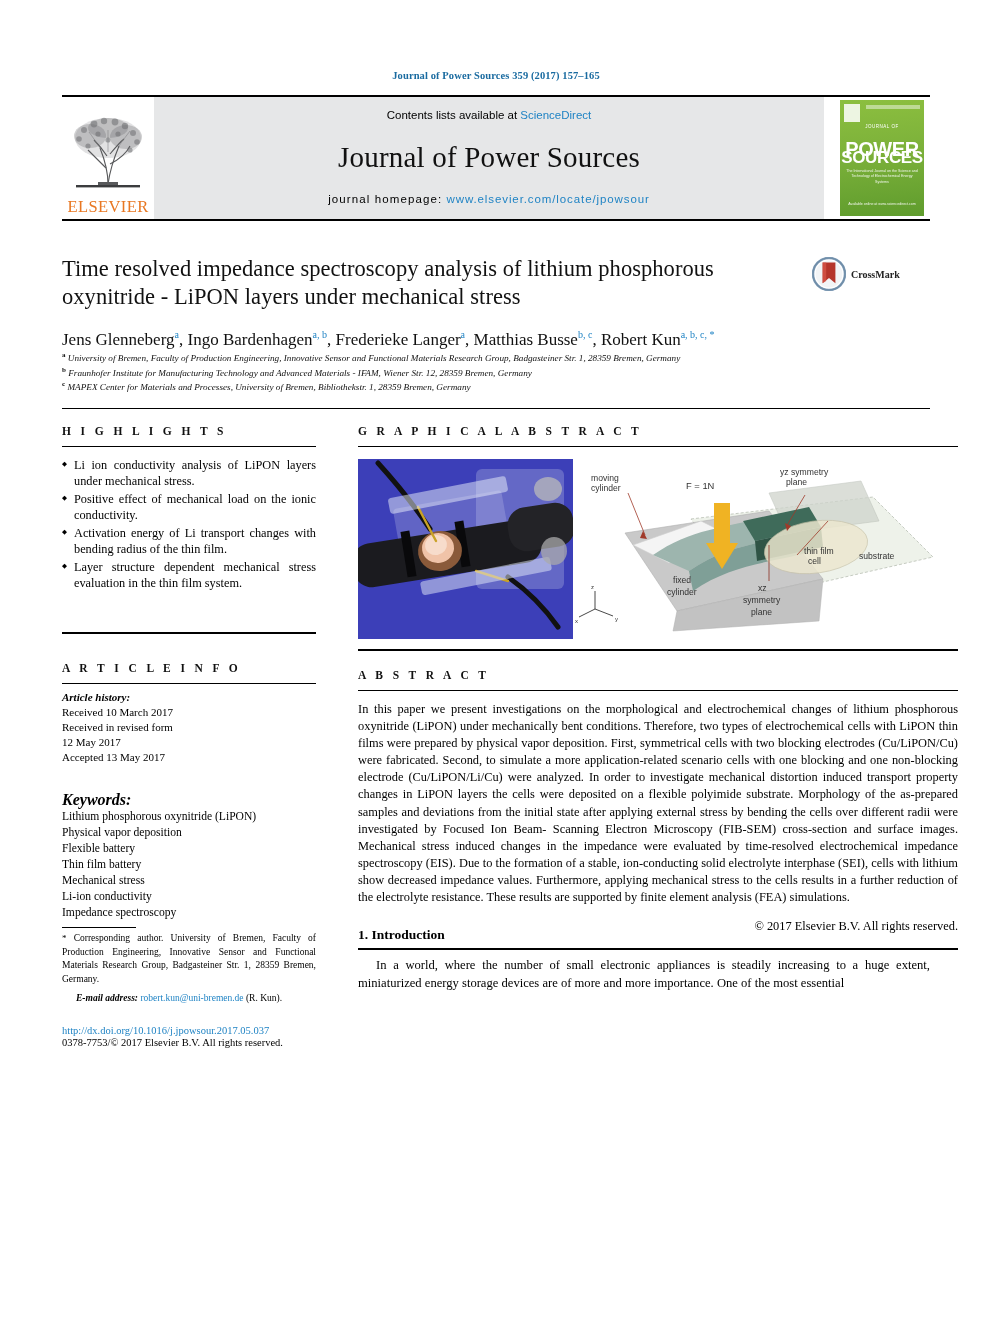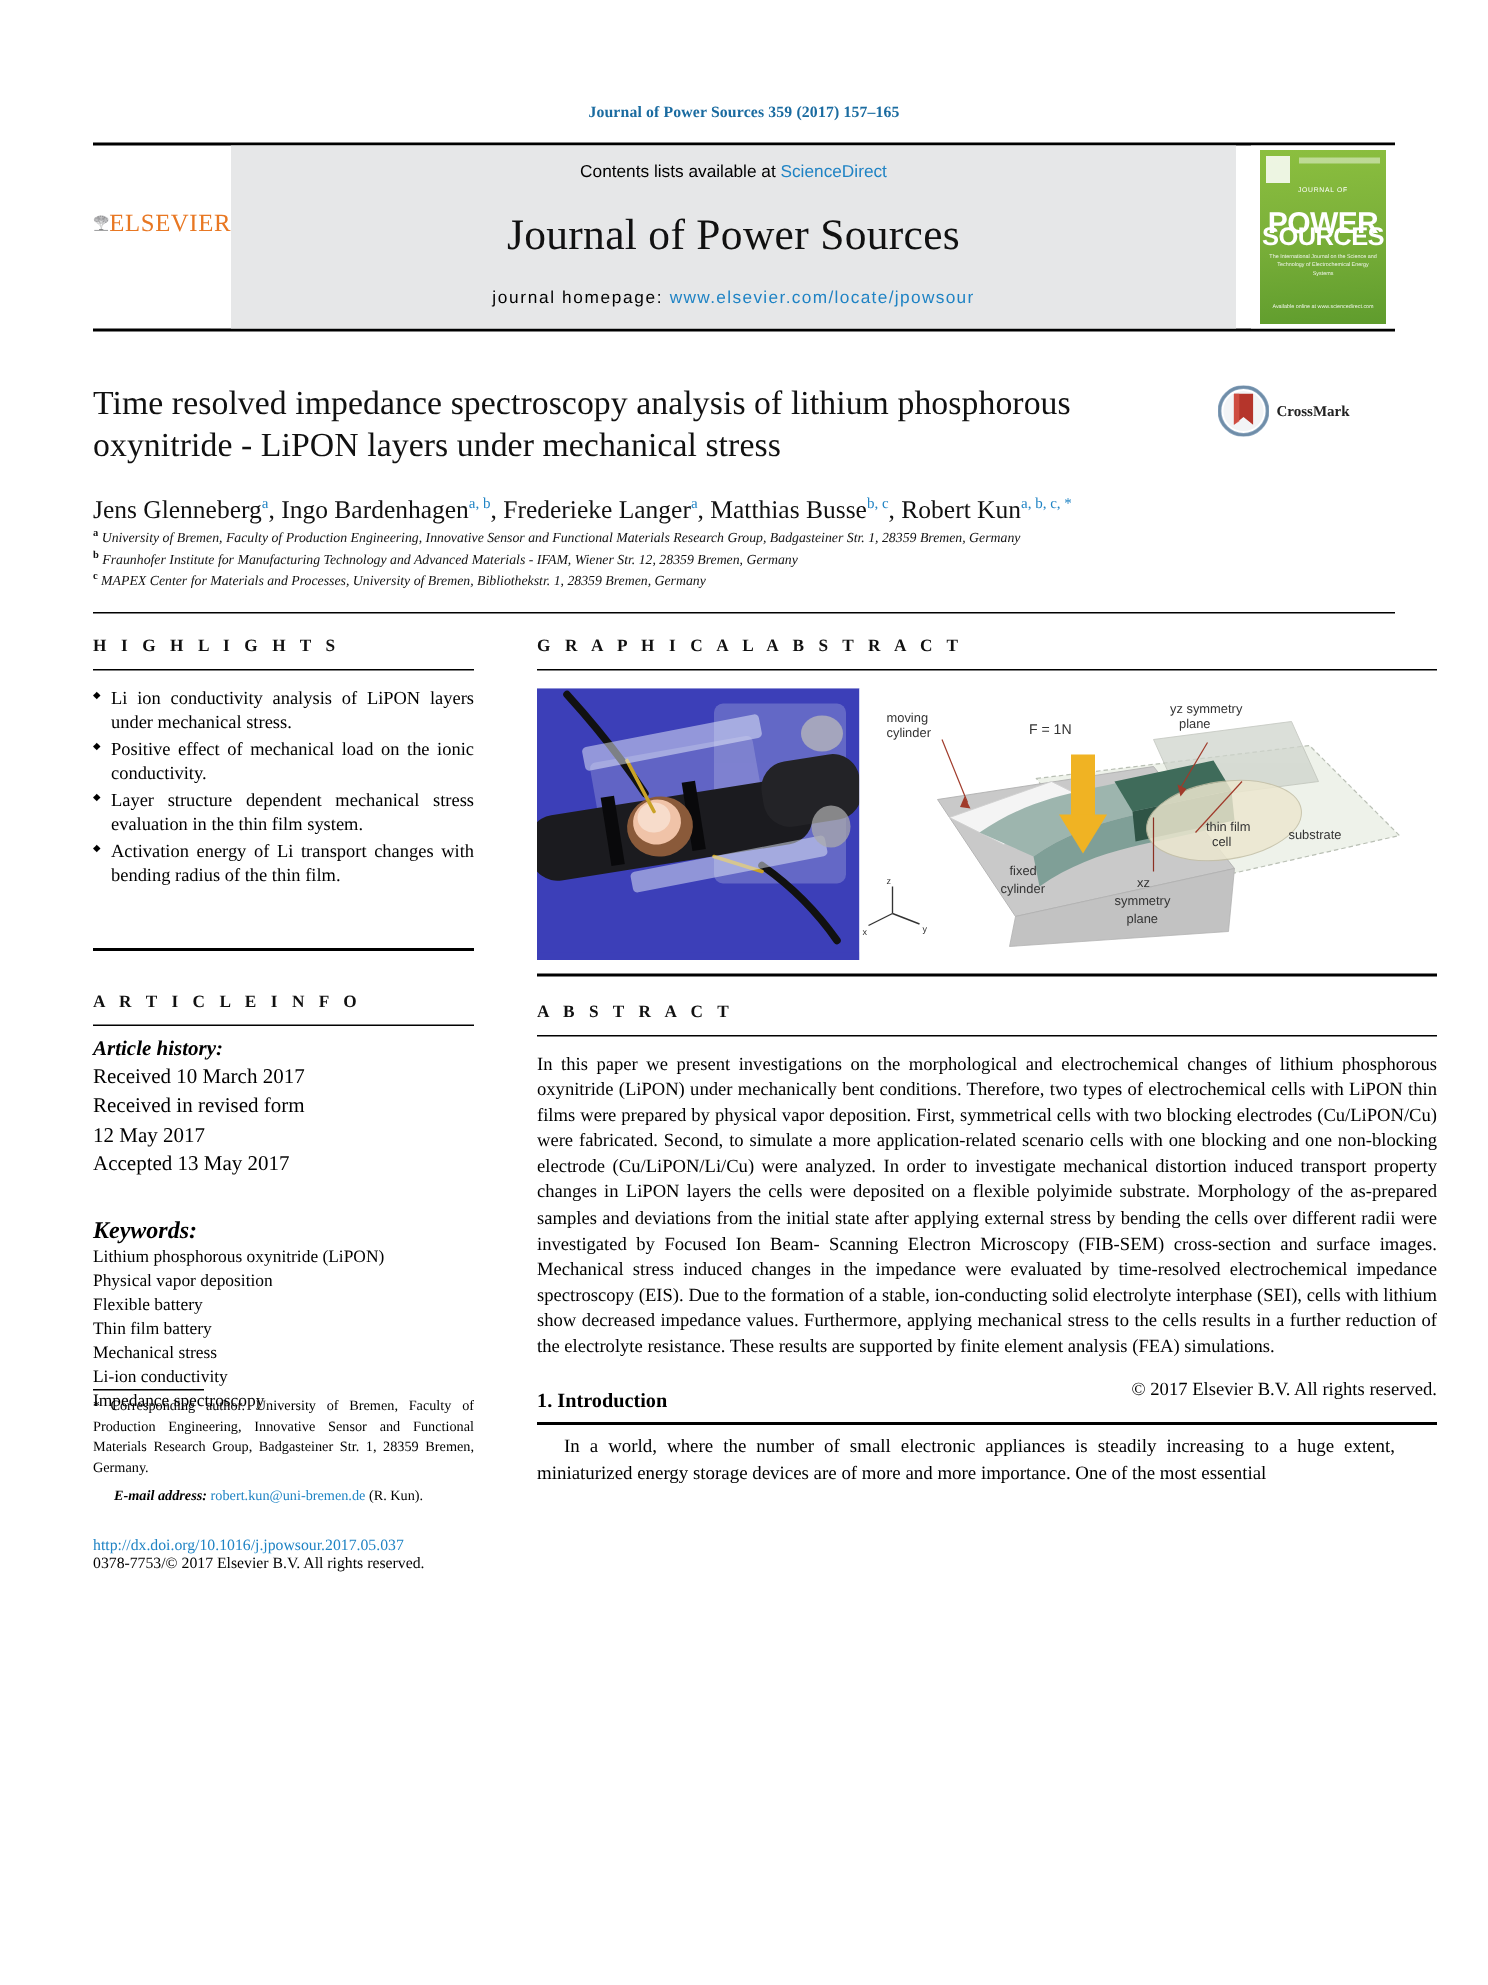--- a/index.html
+++ b/index.html
@@ -39,24 +39,24 @@
     margin-top: 14px;
     border-top: 2.4px solid #000;
     display: flex;
     align-items: stretch;
     height: 122px;
   }
   .elsevier-logo {
     width: 92px;
     flex: 0 0 92px;
     display: flex;
-    flex-direction: row;
+    flex-direction: column;
     align-items: center;
     justify-content: flex-end;
-    padding-bottom: 18px;
+    padding-bottom: 4px;
     box-sizing: border-box;
   }
   .tree-svg { display:block; }
   .elsevier-word {
     font-family: "Liberation Serif", serif;
     color: #E87722;
     font-size: 16.5px;
     letter-spacing: .4px;
     line-height: 1;
     margin-top: 1px;
@@ -238,21 +238,21 @@
     font-size: 6.5px;
     line-height: 1.9;
   }
   .hl-bottom-rule { margin-top: 40px; border-bottom: 2.2px solid #000; }
 
   .art-info-block {
     margin-top: 28px;
   }
   .art-hist {
     font-family:"Liberation Serif", serif;
-    font-size: 14px;
+    font-size: 11px;
     line-height: 1.38;
     margin-top: 6px;
   }
   .art-hist .lbl { font-style: italic; font-weight: bold; }
   .kw-block { margin-top: 26px; }
   .kw-block .lbl { font-style: italic; font-weight: bold; }
   .kw-list {
     font-family:"Liberation Serif", serif;
     font-size: 11.6px;
     line-height: 1.38;
@@ -462,22 +462,22 @@
   <div class="aff-rule"></div>
 
   <div class="cols">
 
     <div class="col-left">
       <div class="sec-head">H I G H L I G H T S</div>
       <div class="thin-rule"></div>
       <ul class="highlights">
         <li>Li ion conductivity analysis of LiPON layers under mechanical stress.</li>
         <li>Positive effect of mechanical load on the ionic conductivity.</li>
+        <li>Activation energy of Li transport changes with bending radius of the thin film.</li>
         <li>Layer structure dependent mechanical stress evaluation in the thin film system.</li>
-        <li>Activation energy of Li transport changes with bending radius of the thin film.</li>
       </ul>
       <div class="hl-bottom-rule"></div>
 
       <div class="art-info-block">
         <div class="sec-head">A R T I C L E  I N F O</div>
         <div class="thin-rule"></div>
         <div class="art-hist">
           <div class="lbl">Article history:</div>
           <div>Received 10 March 2017</div>
           <div>Received in revised form</div>

